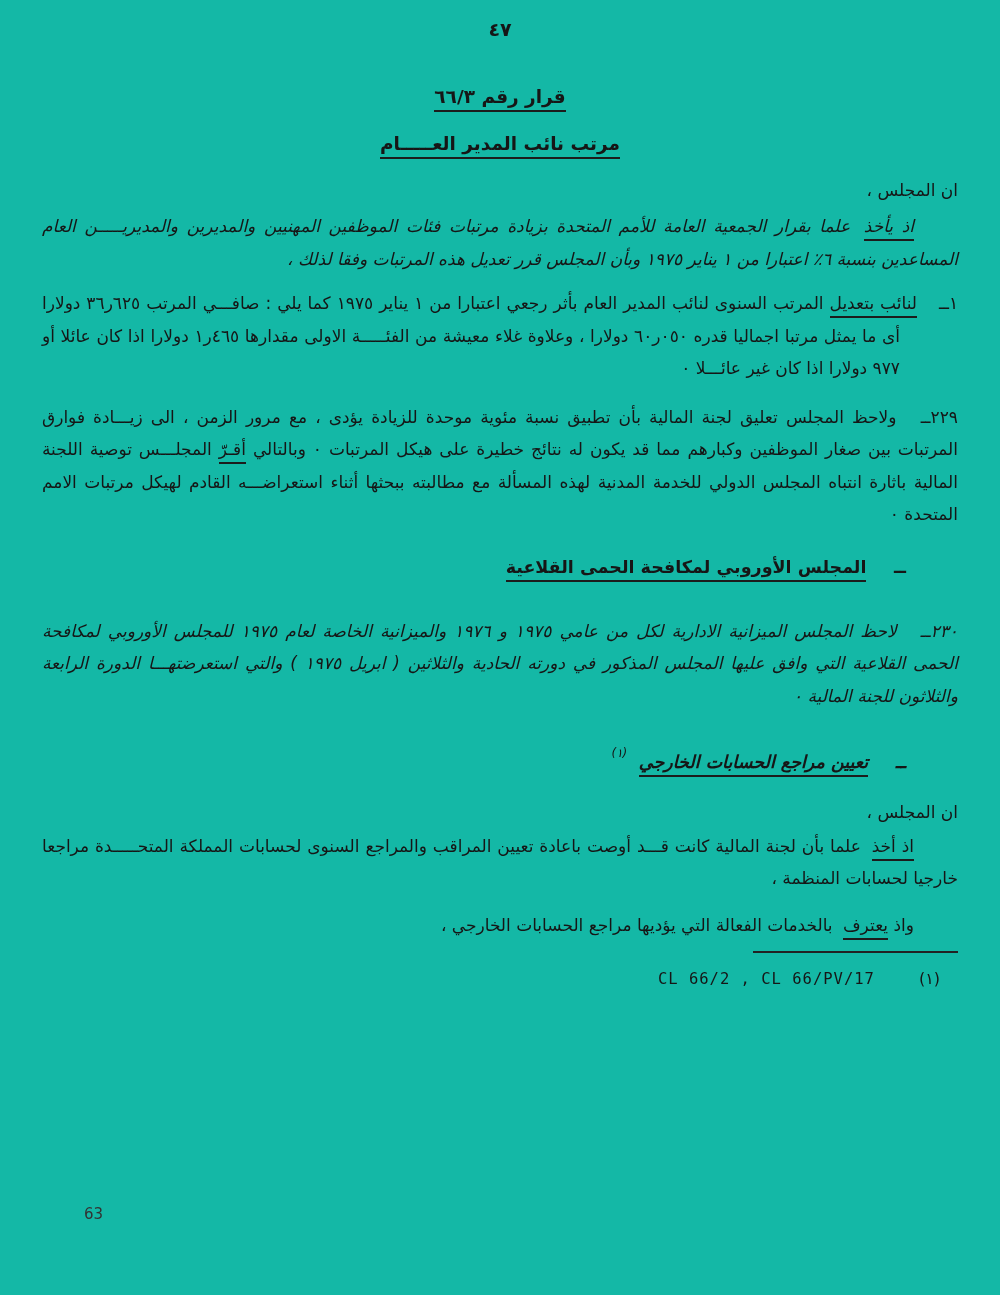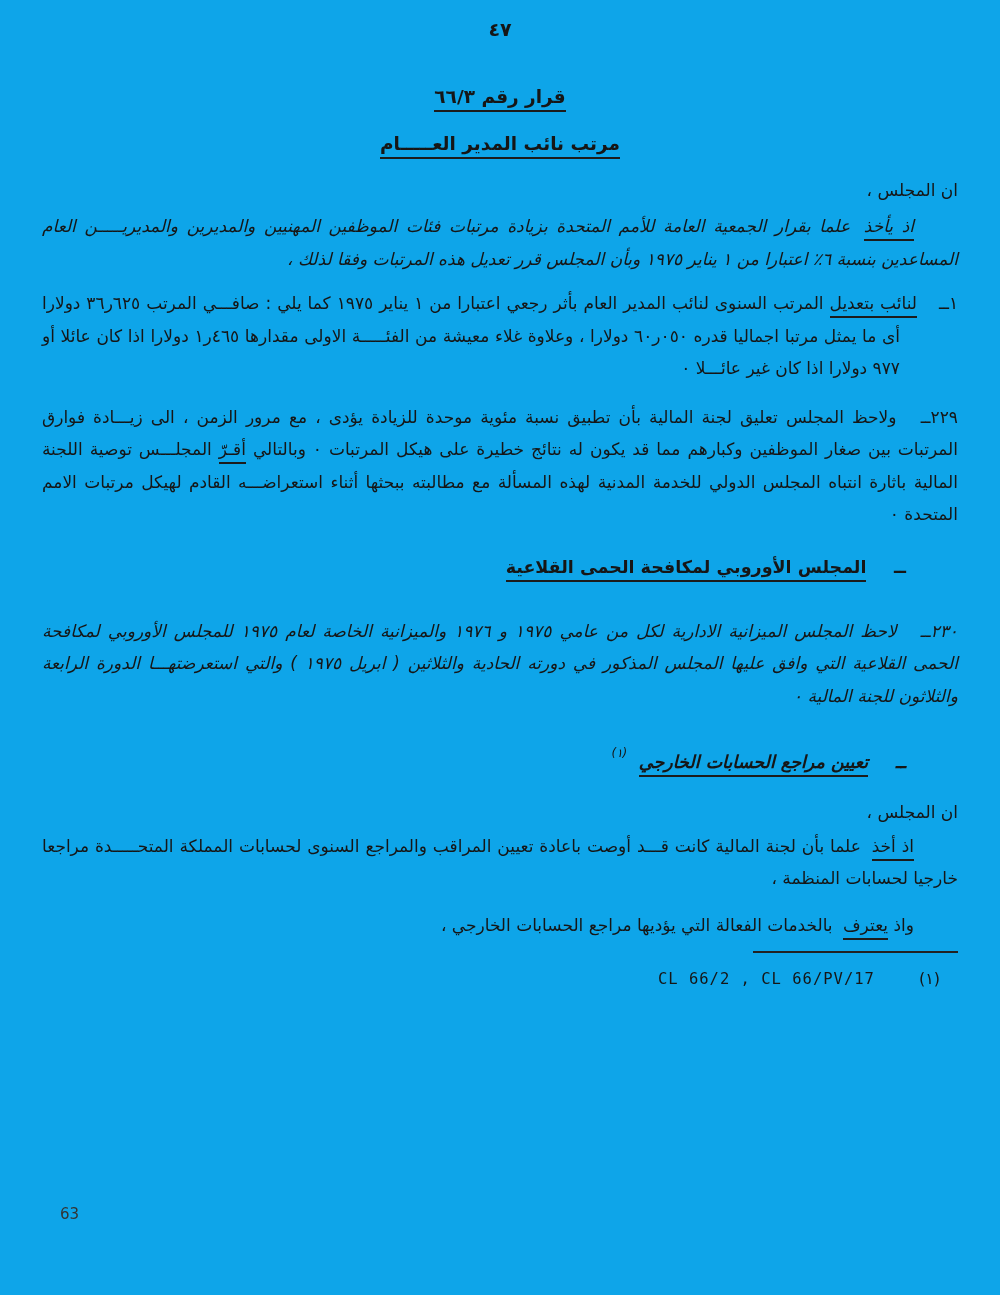--- a/index.html
+++ b/index.html
@@ -1,20 +1,20 @@
 <!DOCTYPE html>
 <html lang="ar" dir="rtl"><head>
 <meta charset="utf-8">
 <style>
   html,body{margin:0;padding:0;background:#e8e8e4;}
   .page{
     position:relative;
     width:1000px;height:1295px;
     margin:0 auto;
-    background:#0ea5e9;
+    background:#14b8a6;
     color:#161616;
     box-sizing:border-box;
     padding:14px 42px 0 42px;
     direction:rtl;
     font-family:"DejaVu Sans", sans-serif;
     overflow:hidden;
   }
   .top-num{
     text-align:center;
     font-size:19px;
@@ -83,21 +83,21 @@
     font-size:16px;
     margin-left:44px;
   }
   .footnote-row .ref{
     font-family:"DejaVu Sans Mono", monospace;
     font-size:15.5px;
     letter-spacing:1px;
   }
   .bottom-num{
     position:absolute;
-    left:60px;
+    left:84px;
     top:1205px;
     font-size:15px;
     color:#333;
   }
 </style>
 </head>
 <body>
 
 <div class="page">
 

